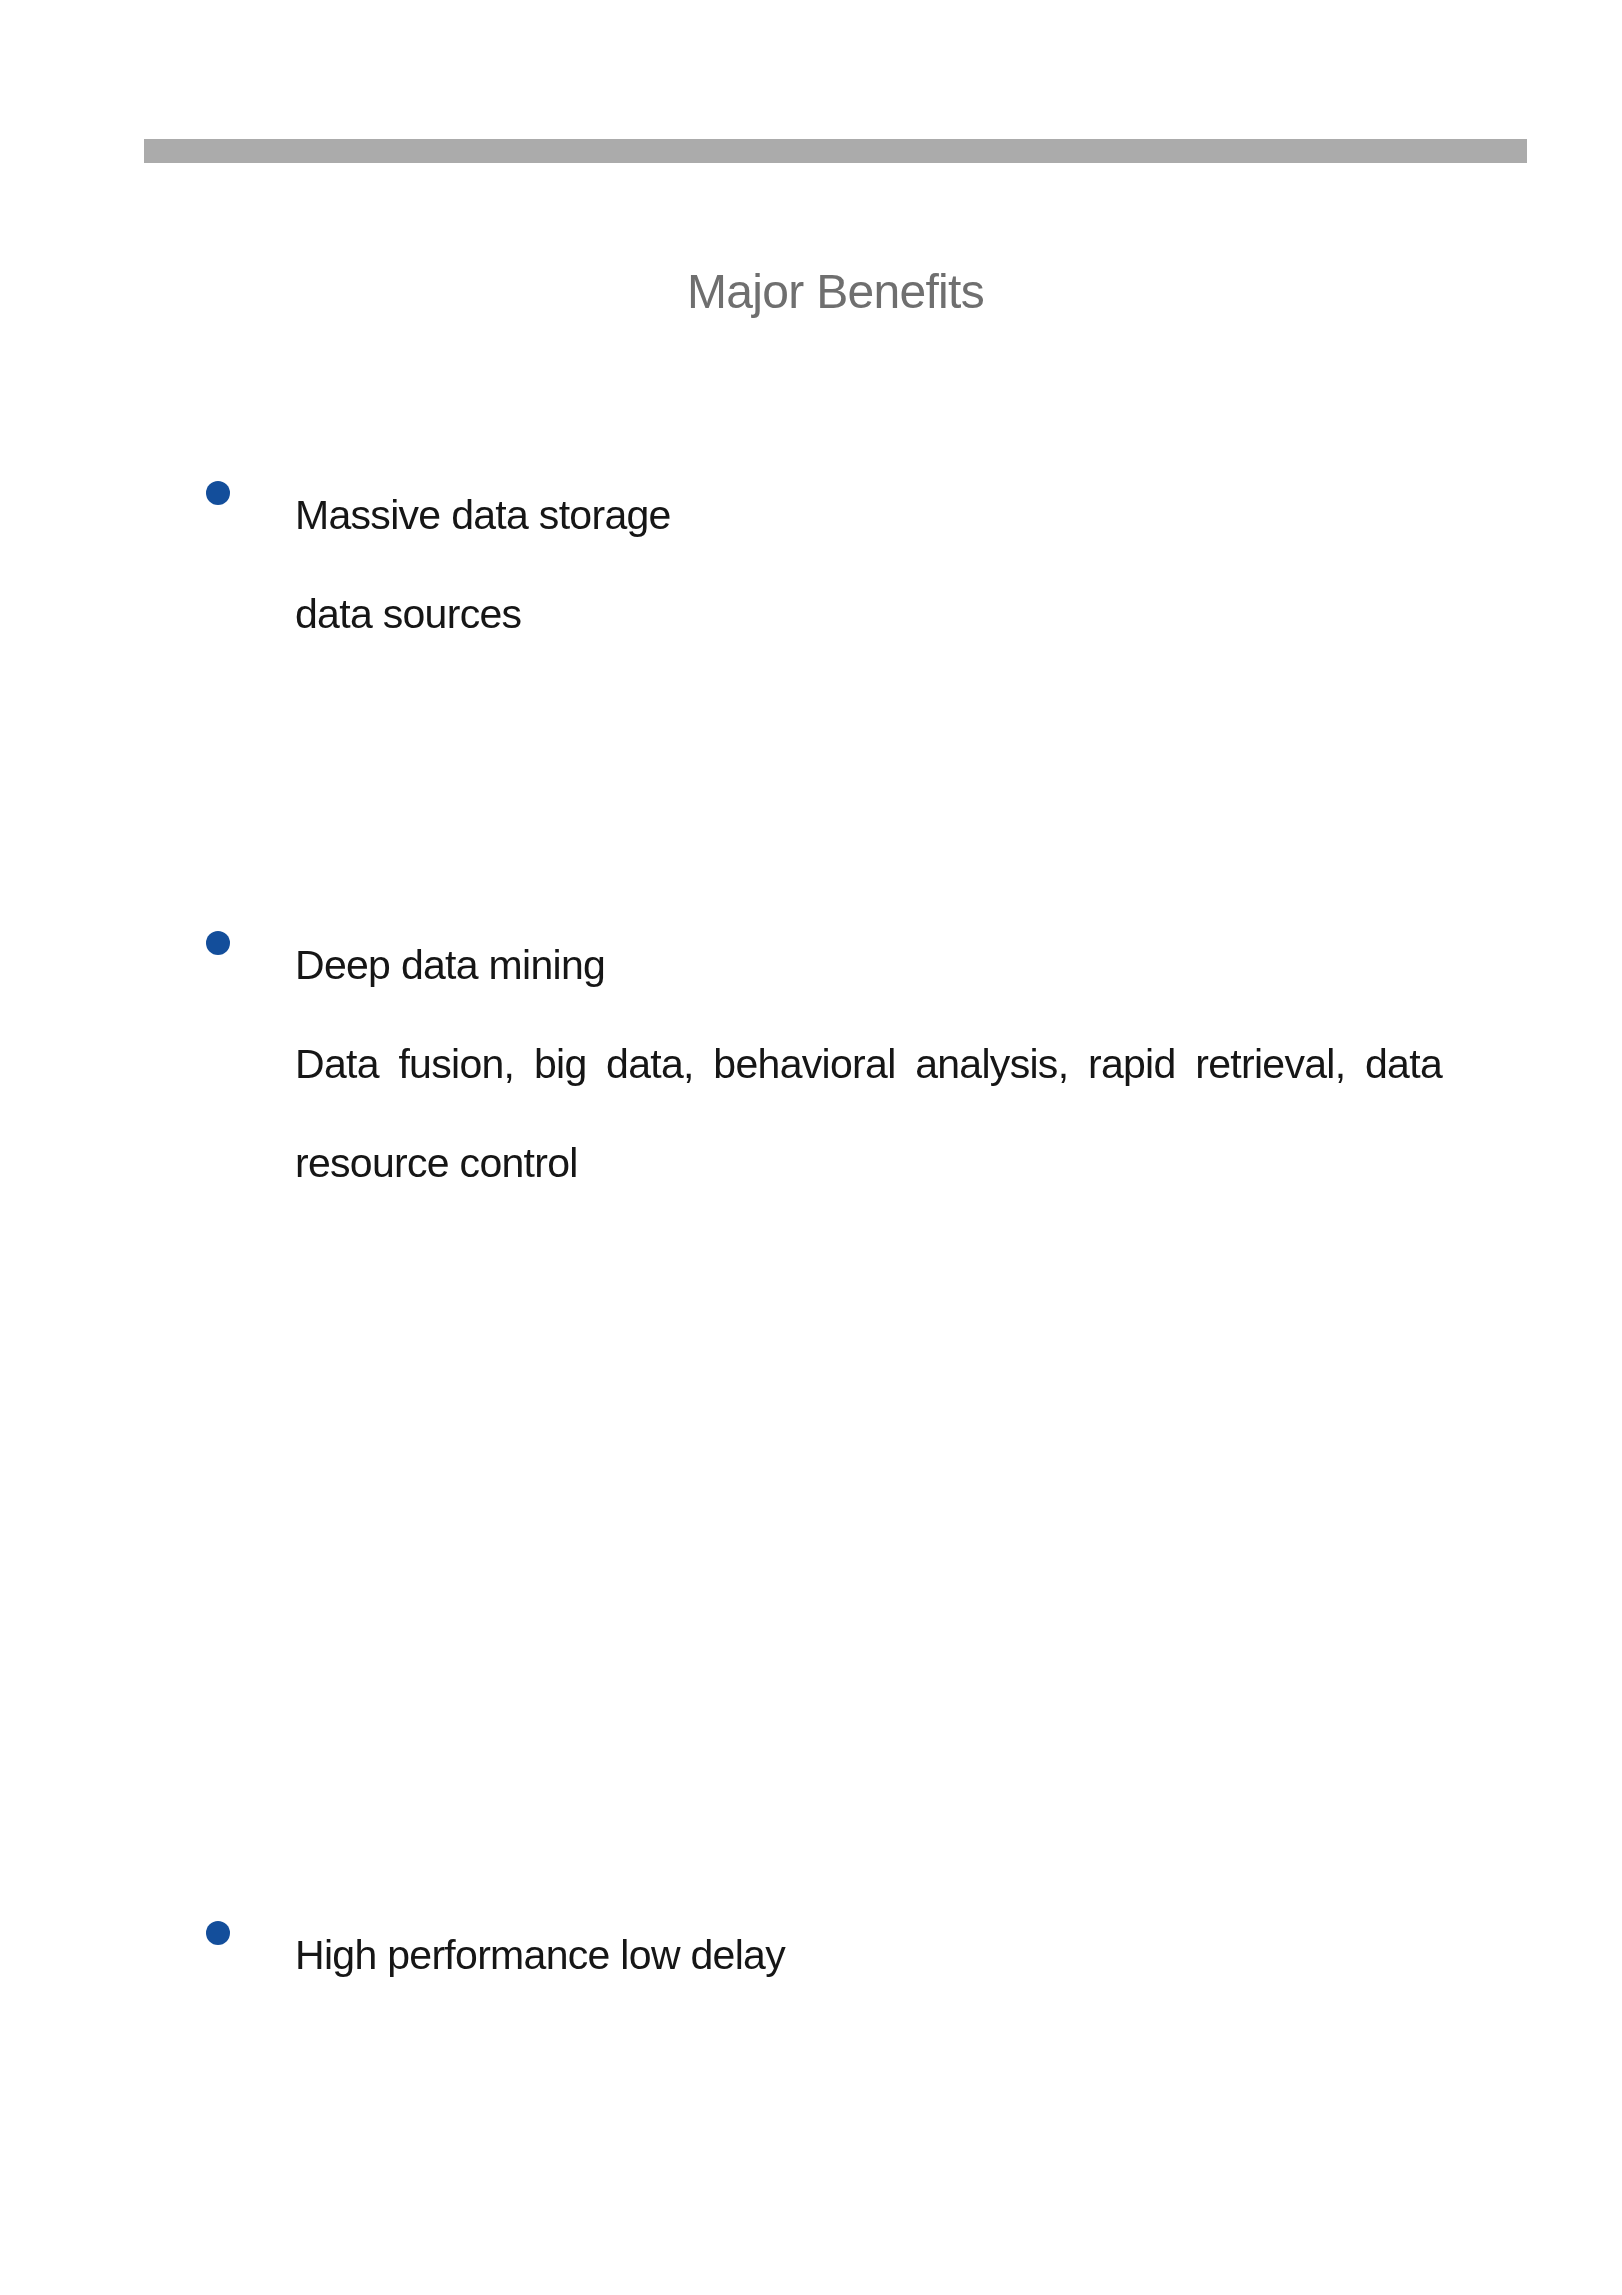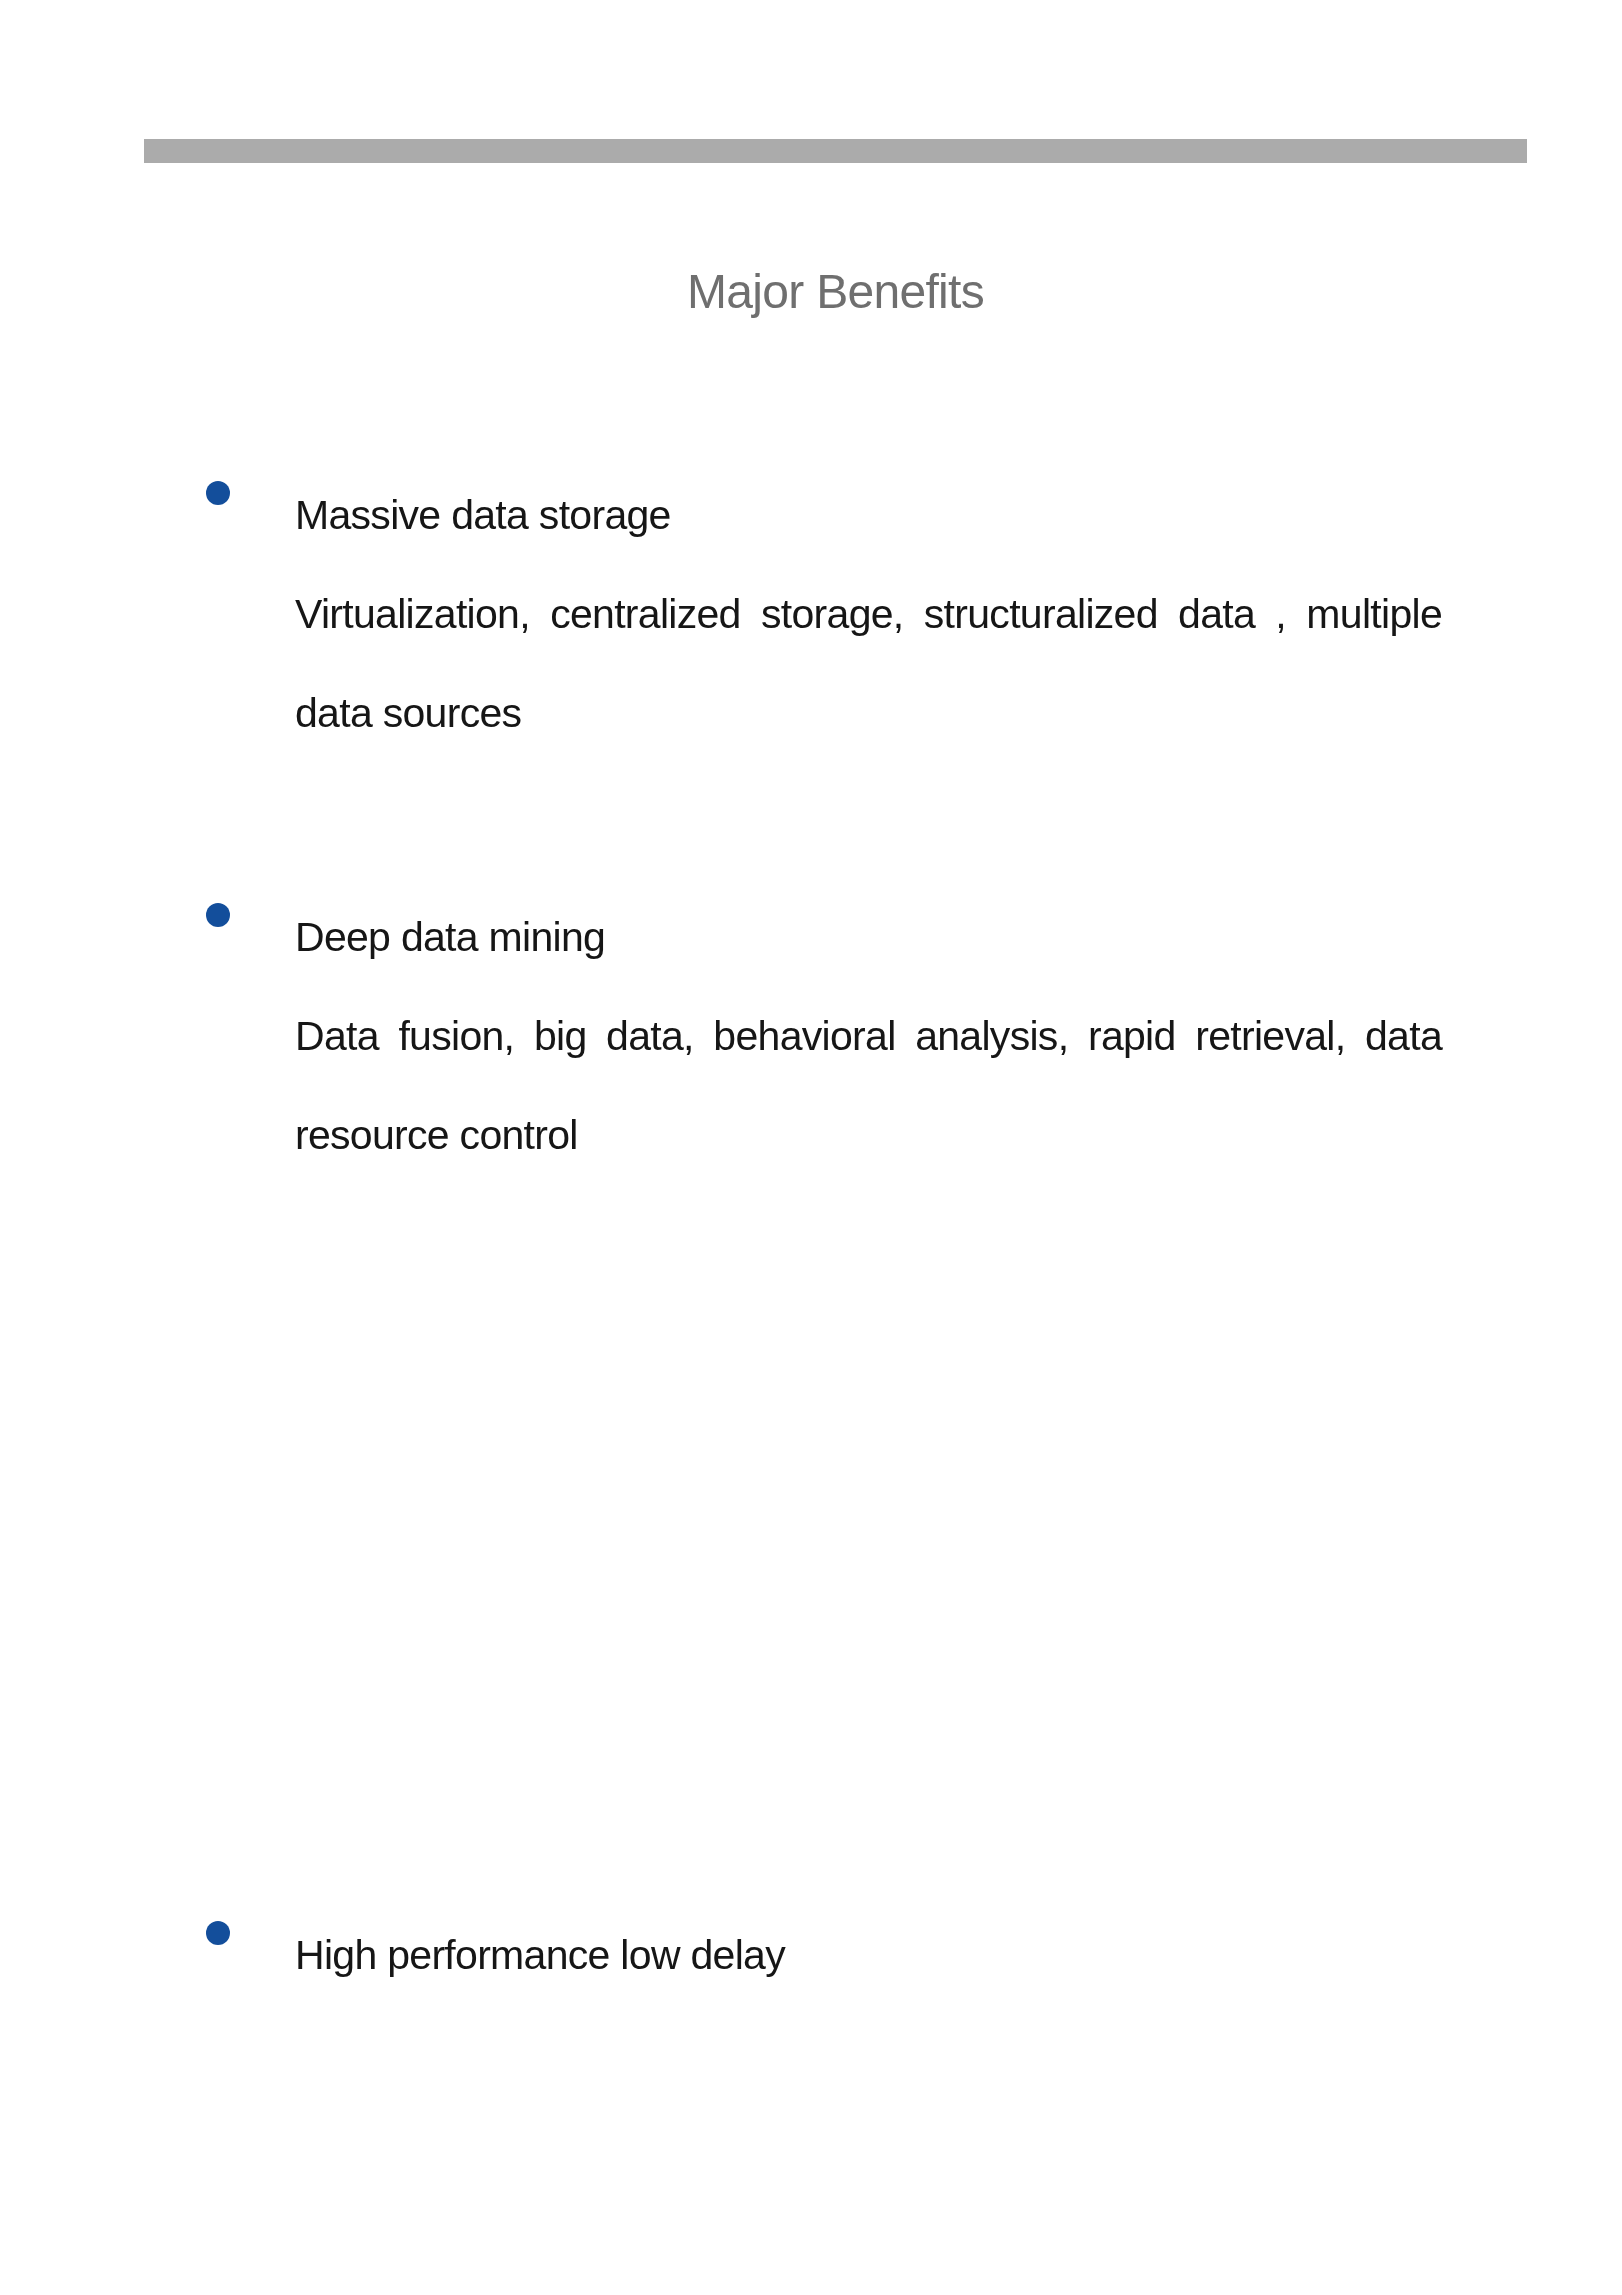--- a/index.html
+++ b/index.html
@@ -61,38 +61,37 @@
     letter-spacing:-0.7px;
     white-space:nowrap;
     font-weight:400;
   }
   .justify{
     white-space:normal;
     text-align:justify;
     text-align-last:justify;
   }
   .b1{top:418px;}
-  .b2{top:840px;}
+  .b2{top:868px;}
   .b3{top:1237px;}
   .b4{top:1635px;}
   .b5{top:1858px;}
 </style>
 </head>
 <body>
 
 <div class="page">
 
   <div class="divider"></div>
 
   <div class="page-title">Major Benefits</div>
 
   <div class="benefit b1">
     <span class="bullet"></span>
     <div class="line">Massive data storage</div>
-    <div class="line justify">Virtualization, centralized storage, structuralized data , multiple</div>
     <div class="line">data sources</div>
   </div>
 
   <div class="benefit b2">
     <span class="bullet"></span>
     <div class="line">Deep data mining</div>
     <div class="line justify">Data fusion, big data, behavioral analysis, rapid retrieval, data</div>
     <div class="line">resource control</div>
   </div>
 

